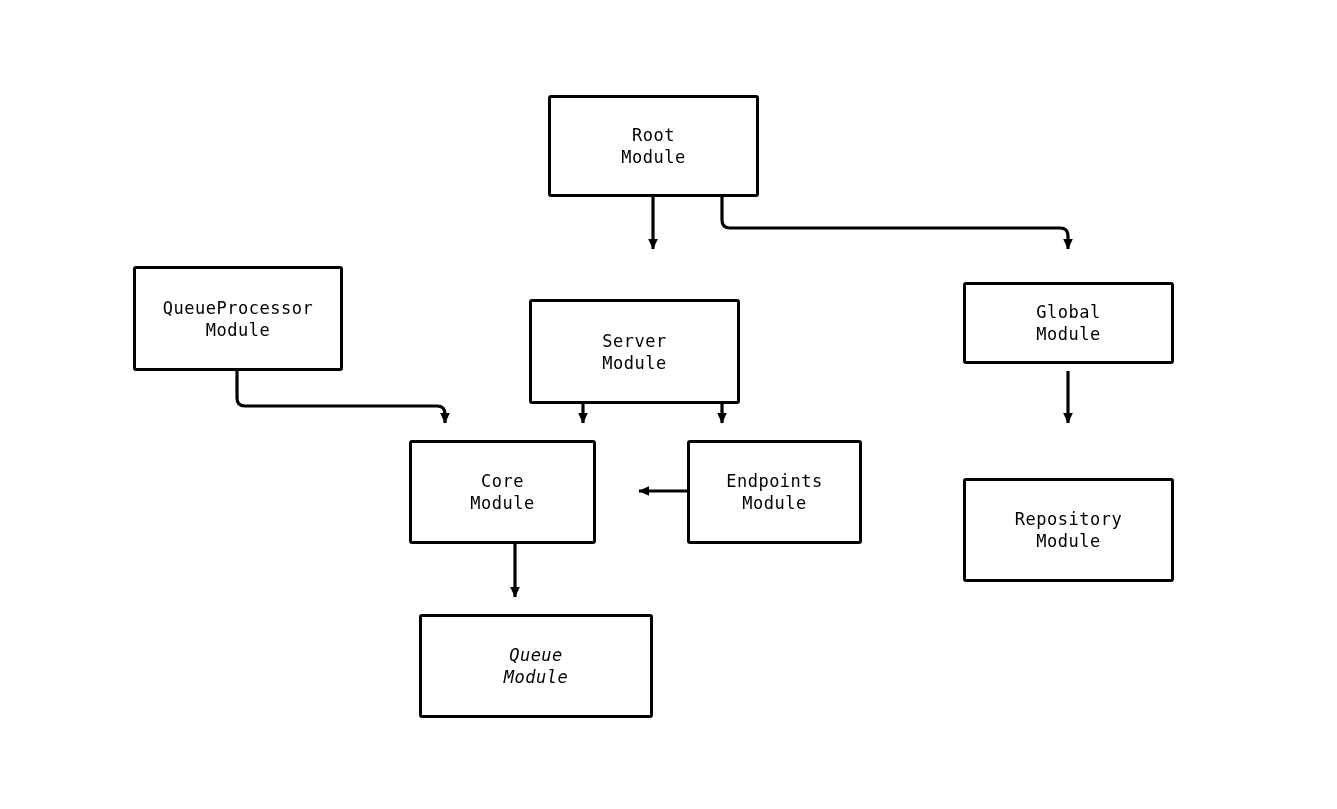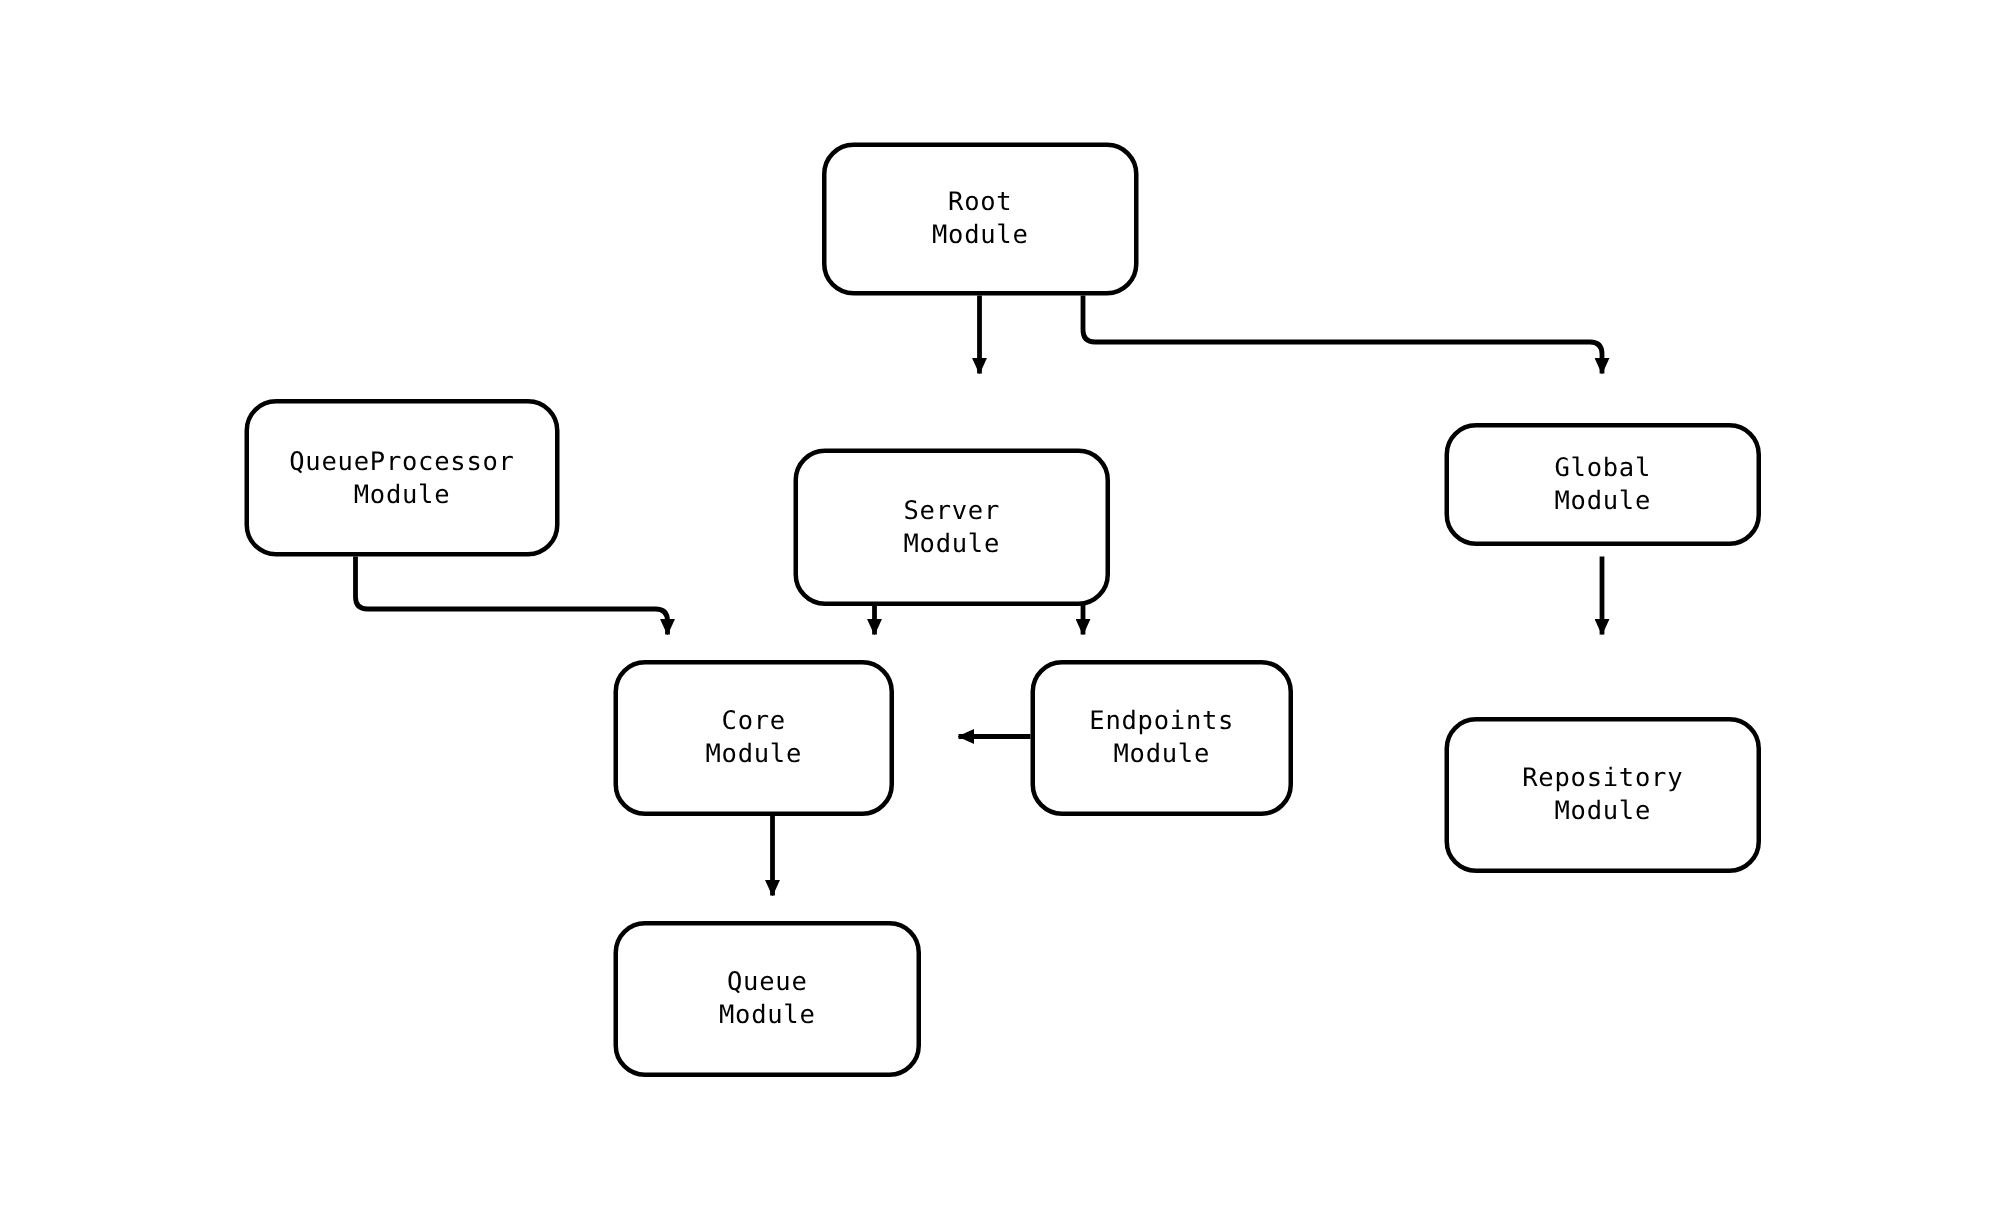--- a/index.html
+++ b/index.html
@@ -22,21 +22,21 @@
     left: 0;
     top: 0;
     width: 1337px;
     height: 809px;
   }
   .node {
     position: absolute;
     box-sizing: border-box;
     background: #ffffff;
     border: 3px solid #000000;
-    border-radius: 21px;
+    border-radius: 3px;
     display: flex;
     flex-direction: column;
     align-items: center;
     justify-content: center;
     z-index: 2;
   }
   .node-line {
     font-family: "DejaVu Sans Mono", monospace;
     font-size: 17px;
     line-height: 22px;
@@ -76,21 +76,21 @@
     <path d="M1068,371 L1068,423" fill="none" stroke="#000000" stroke-width="3.2" marker-end="url(#arrowhead-big)"></path>
 
     <path d="M515,544 L515,597" fill="none" stroke="#000000" stroke-width="3.2" marker-end="url(#arrowhead-big)"></path>
   </svg>
 
   <div class="node" style="left:548px; top:95px; width:211px; height:102px;">
     <span class="node-line">Root</span>
     <span class="node-line">Module</span>
   </div>
 
-  <div class="node" style="left:133px; top:266px; width:210px; height:105px;margin-left:30px;">
+  <div class="node" style="left:133px; top:266px; width:210px; height:105px;">
     <span class="node-line">QueueProcessor</span>
     <span class="node-line">Module</span>
   </div>
 
   <div class="node" style="left:529px; top:266px; width:211px; height:105px;margin-top:33px;">
     <span class="node-line">Server</span>
     <span class="node-line">Module</span>
   </div>
 
   <div class="node" style="left:963px; top:282px; width:211px; height:82px;">
@@ -106,18 +106,18 @@
   <div class="node" style="left:687px; top:440px; width:175px; height:104px;">
     <span class="node-line">Endpoints</span>
     <span class="node-line">Module</span>
   </div>
 
   <div class="node" style="left:963px; top:440px; width:211px; height:104px;margin-top:38px;">
     <span class="node-line">Repository</span>
     <span class="node-line">Module</span>
   </div>
 
-  <div class="node" style="left:409px; top:614px; width:205px; height:104px;">
+  <div class="node" style="left:419px; top:614px; width:234px; height:104px;font-style:italic;">
     <span class="node-line">Queue</span>
     <span class="node-line">Module</span>
   </div>
 
 </div>
 
 </body></html>

